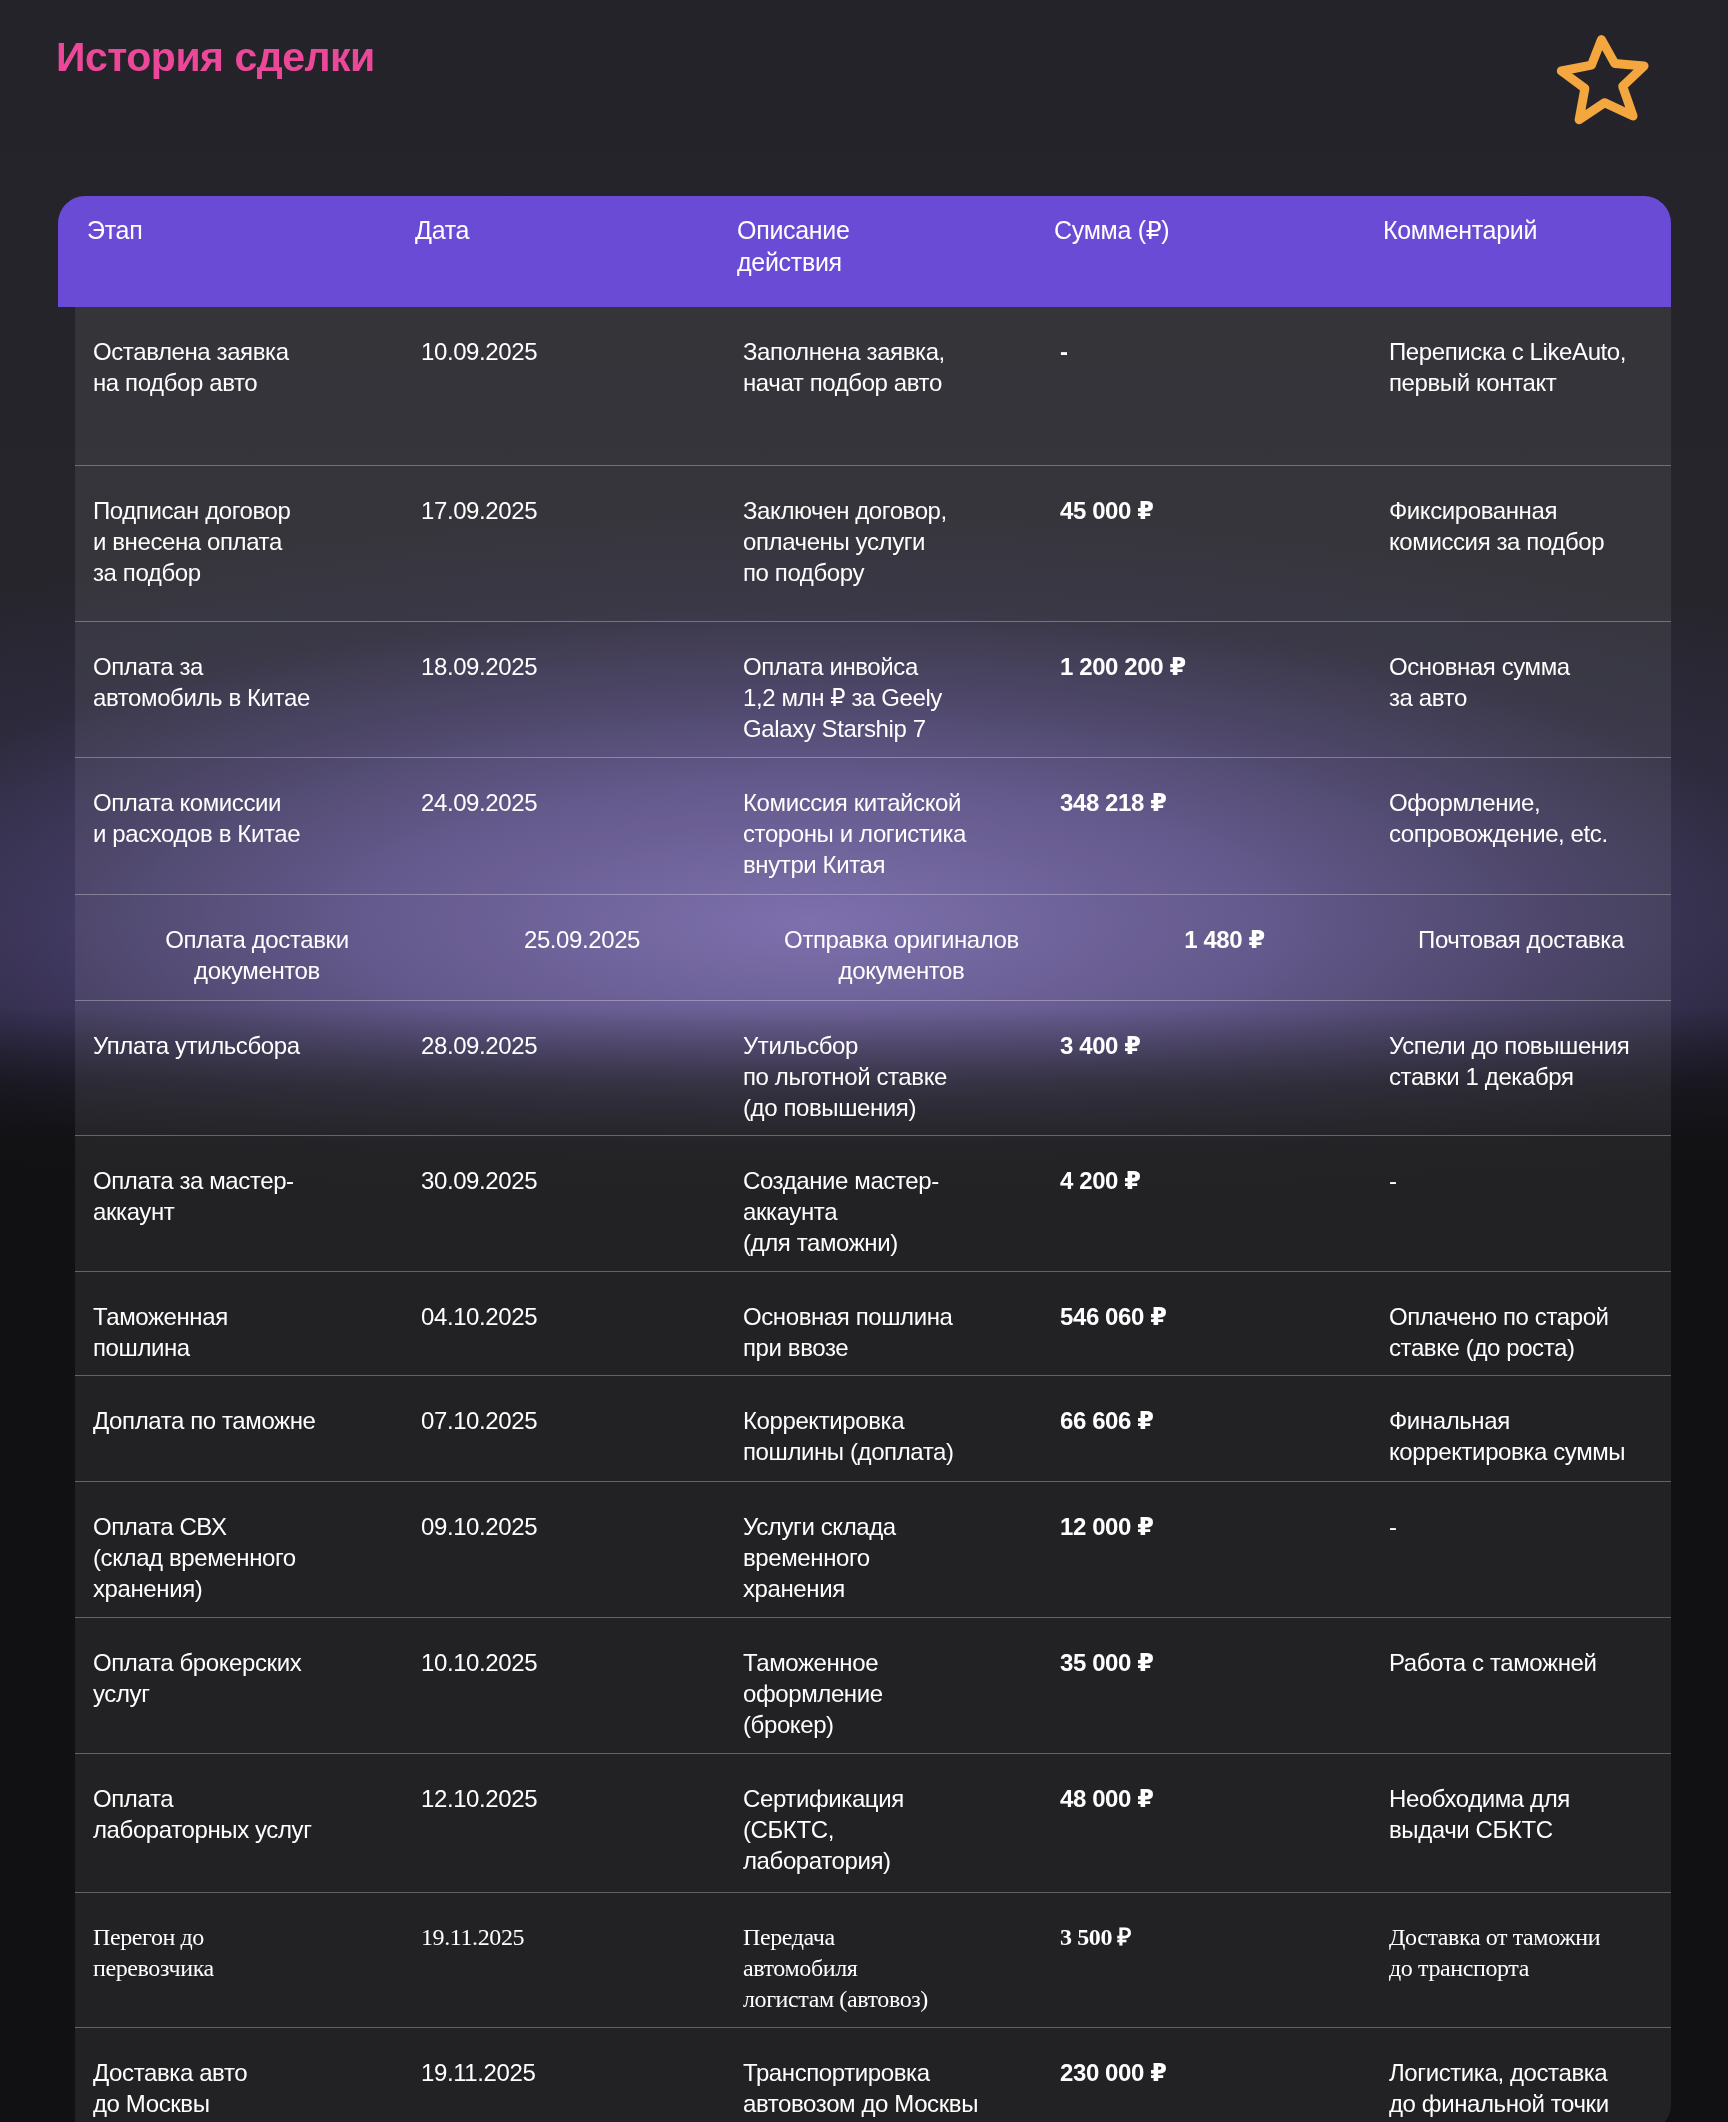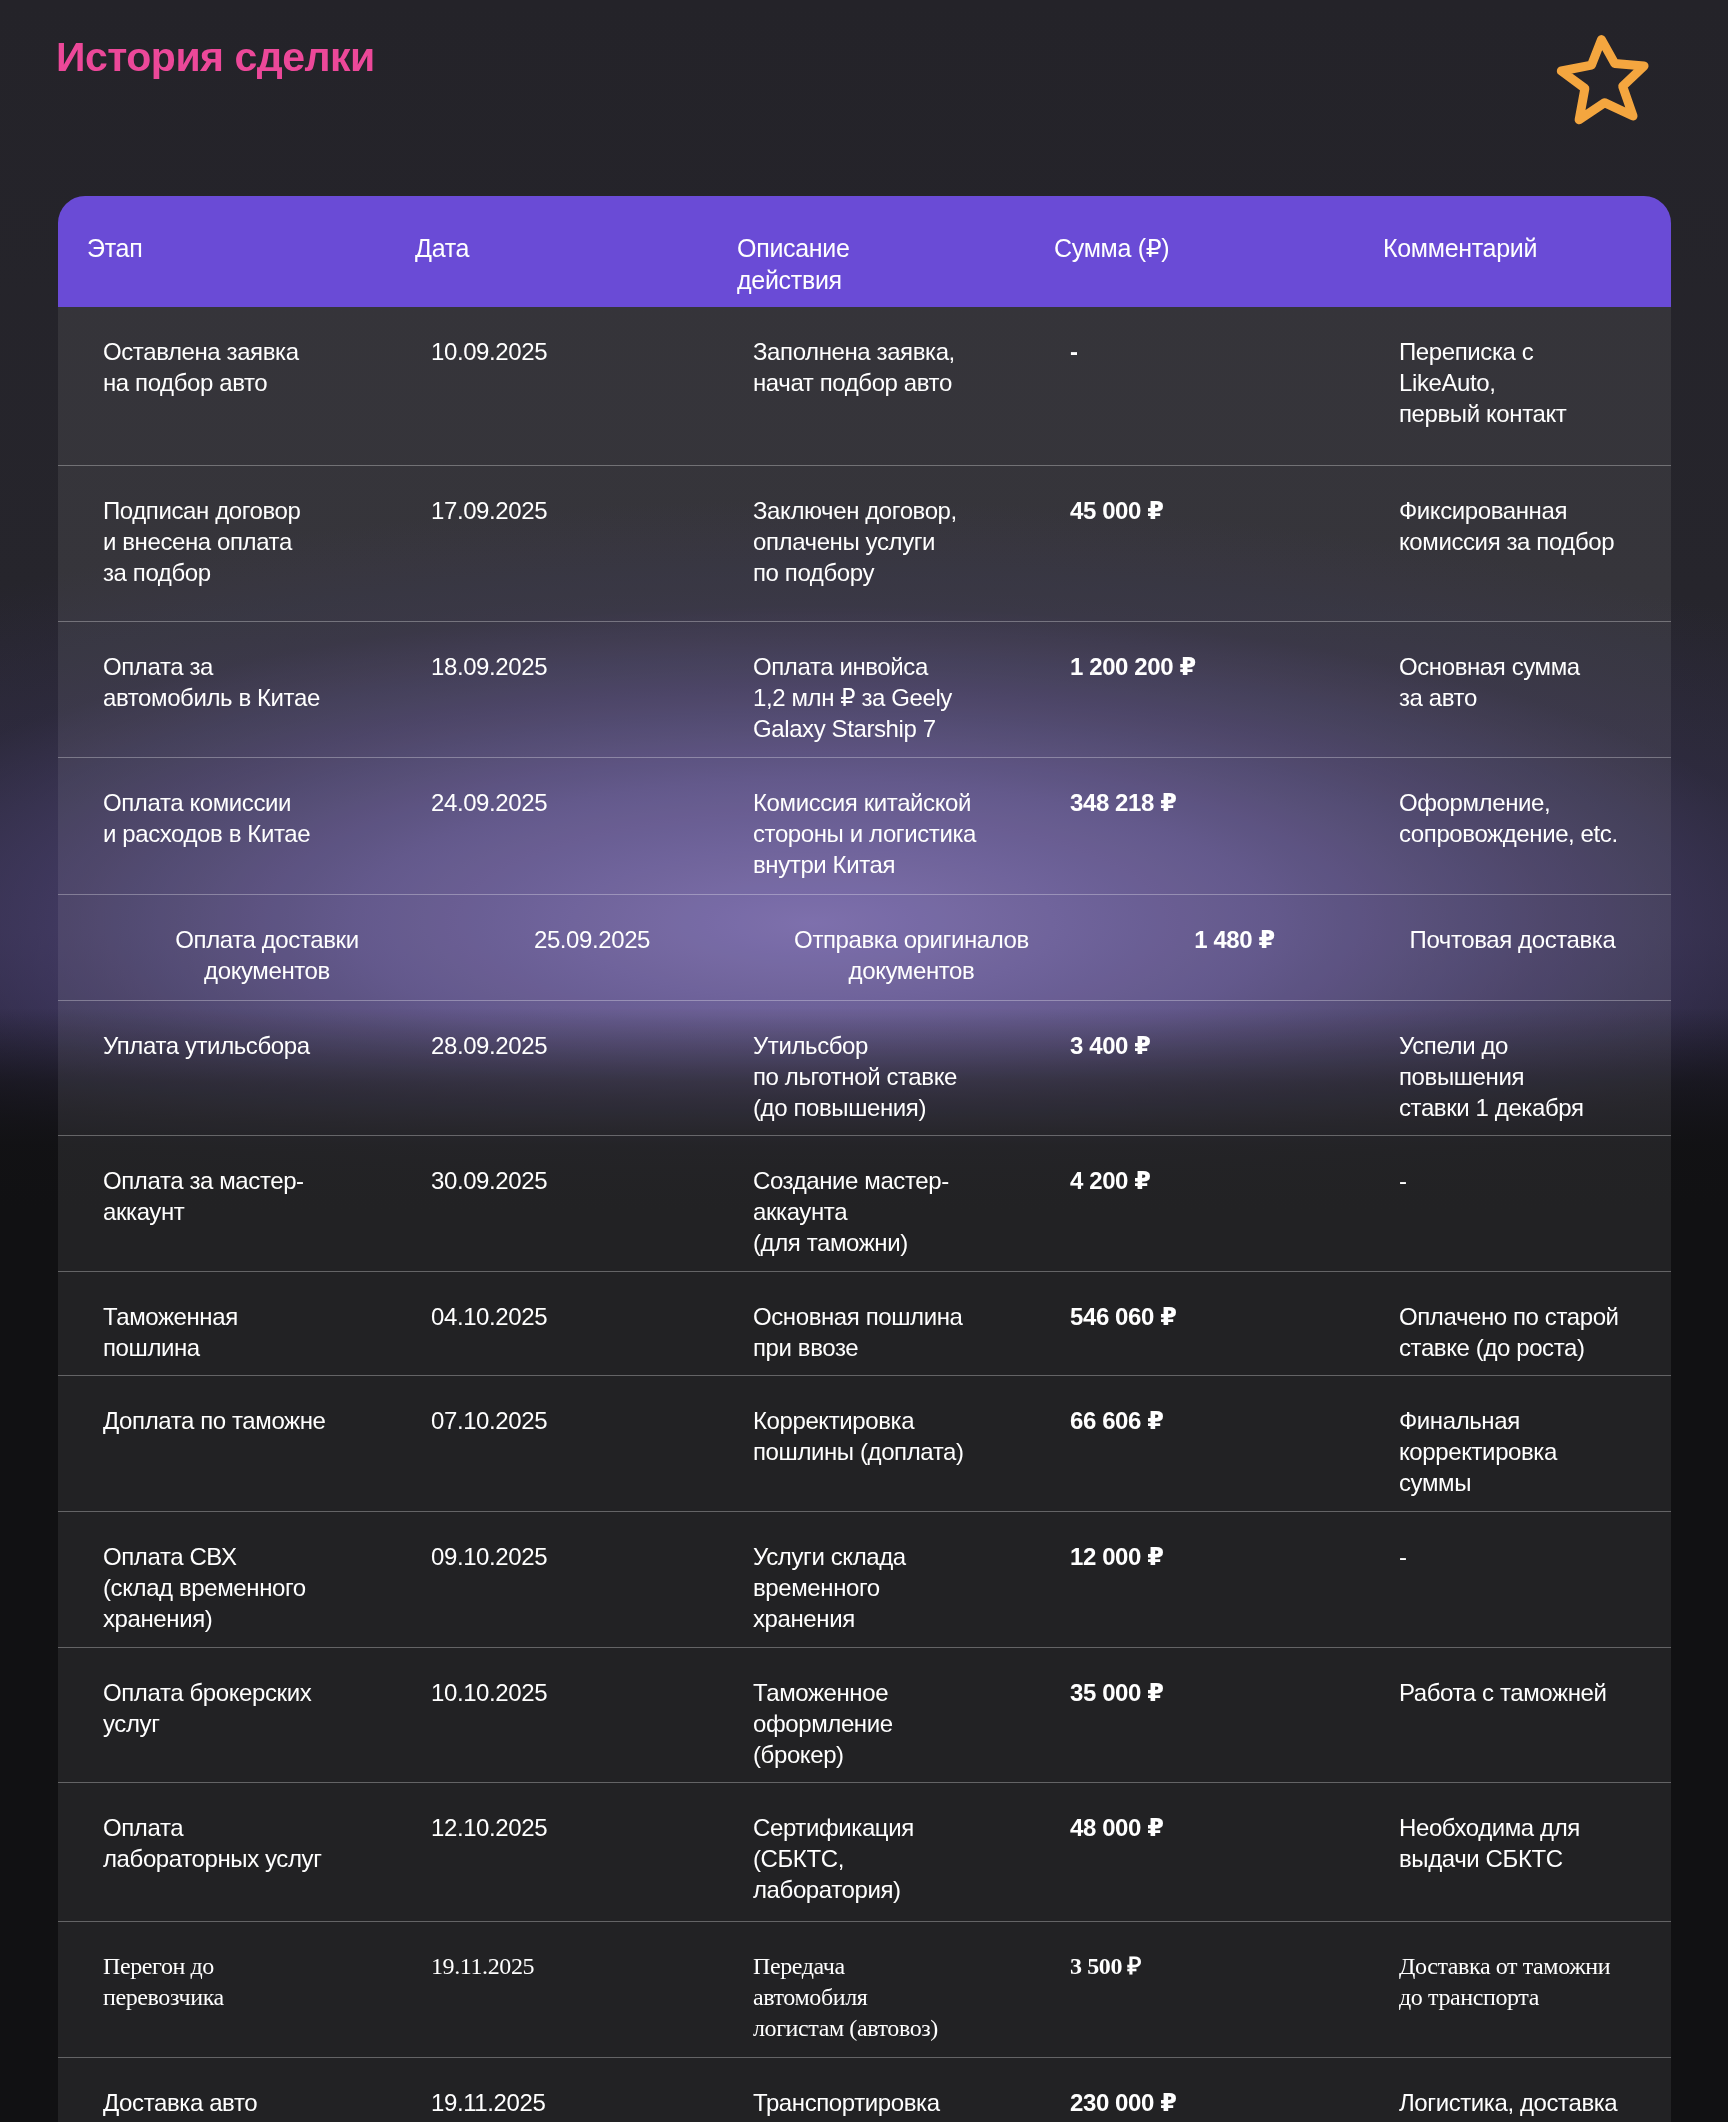--- a/index.html
+++ b/index.html
@@ -16,28 +16,29 @@
     position:absolute;left:56px;top:34px;
     font-size:41px;font-weight:600;letter-spacing:-0.5px;color:#ec4899;
   }
   .star{position:absolute;left:1550px;top:27px;width:108px;height:108px;transform:rotate(-6deg);}
   .deal-table{
     position:absolute;left:58px;top:196px;width:1613px;
     border-radius:27px;overflow:hidden;
   }
   .t-header{
     display:grid;grid-template-columns:328px 322px 317px 329px minmax(0,1fr);
-    padding:36px 29px 0 29px;min-height:111px;box-sizing:border-box;
+    padding:18px 29px 0 29px;min-height:111px;box-sizing:border-box;
     font-size:25px;font-weight:500;line-height:32px;letter-spacing:-0.3px;
   }
   .t-header .hcell{white-space:pre-line;}
   .row{
     display:grid;grid-template-columns:328px 322px 317px 329px minmax(0,1fr);
-    padding:0 45px;box-sizing:border-box;
+    padding:0 18px;box-sizing:border-box;
     background:rgba(255,255,255,0.075);
+    margin-left:17px;
   }
   .row + .row{border-top:0.9px solid rgba(255,255,255,0.30);}
   .cell{
     padding-top:29px;padding-bottom:12.6px;
     font-size:24px;line-height:31px;letter-spacing:-0.4px;
     white-space:pre-line;color:#fff;
   }
   .cell.amount{font-weight:700;}
 </style>
 </head>

